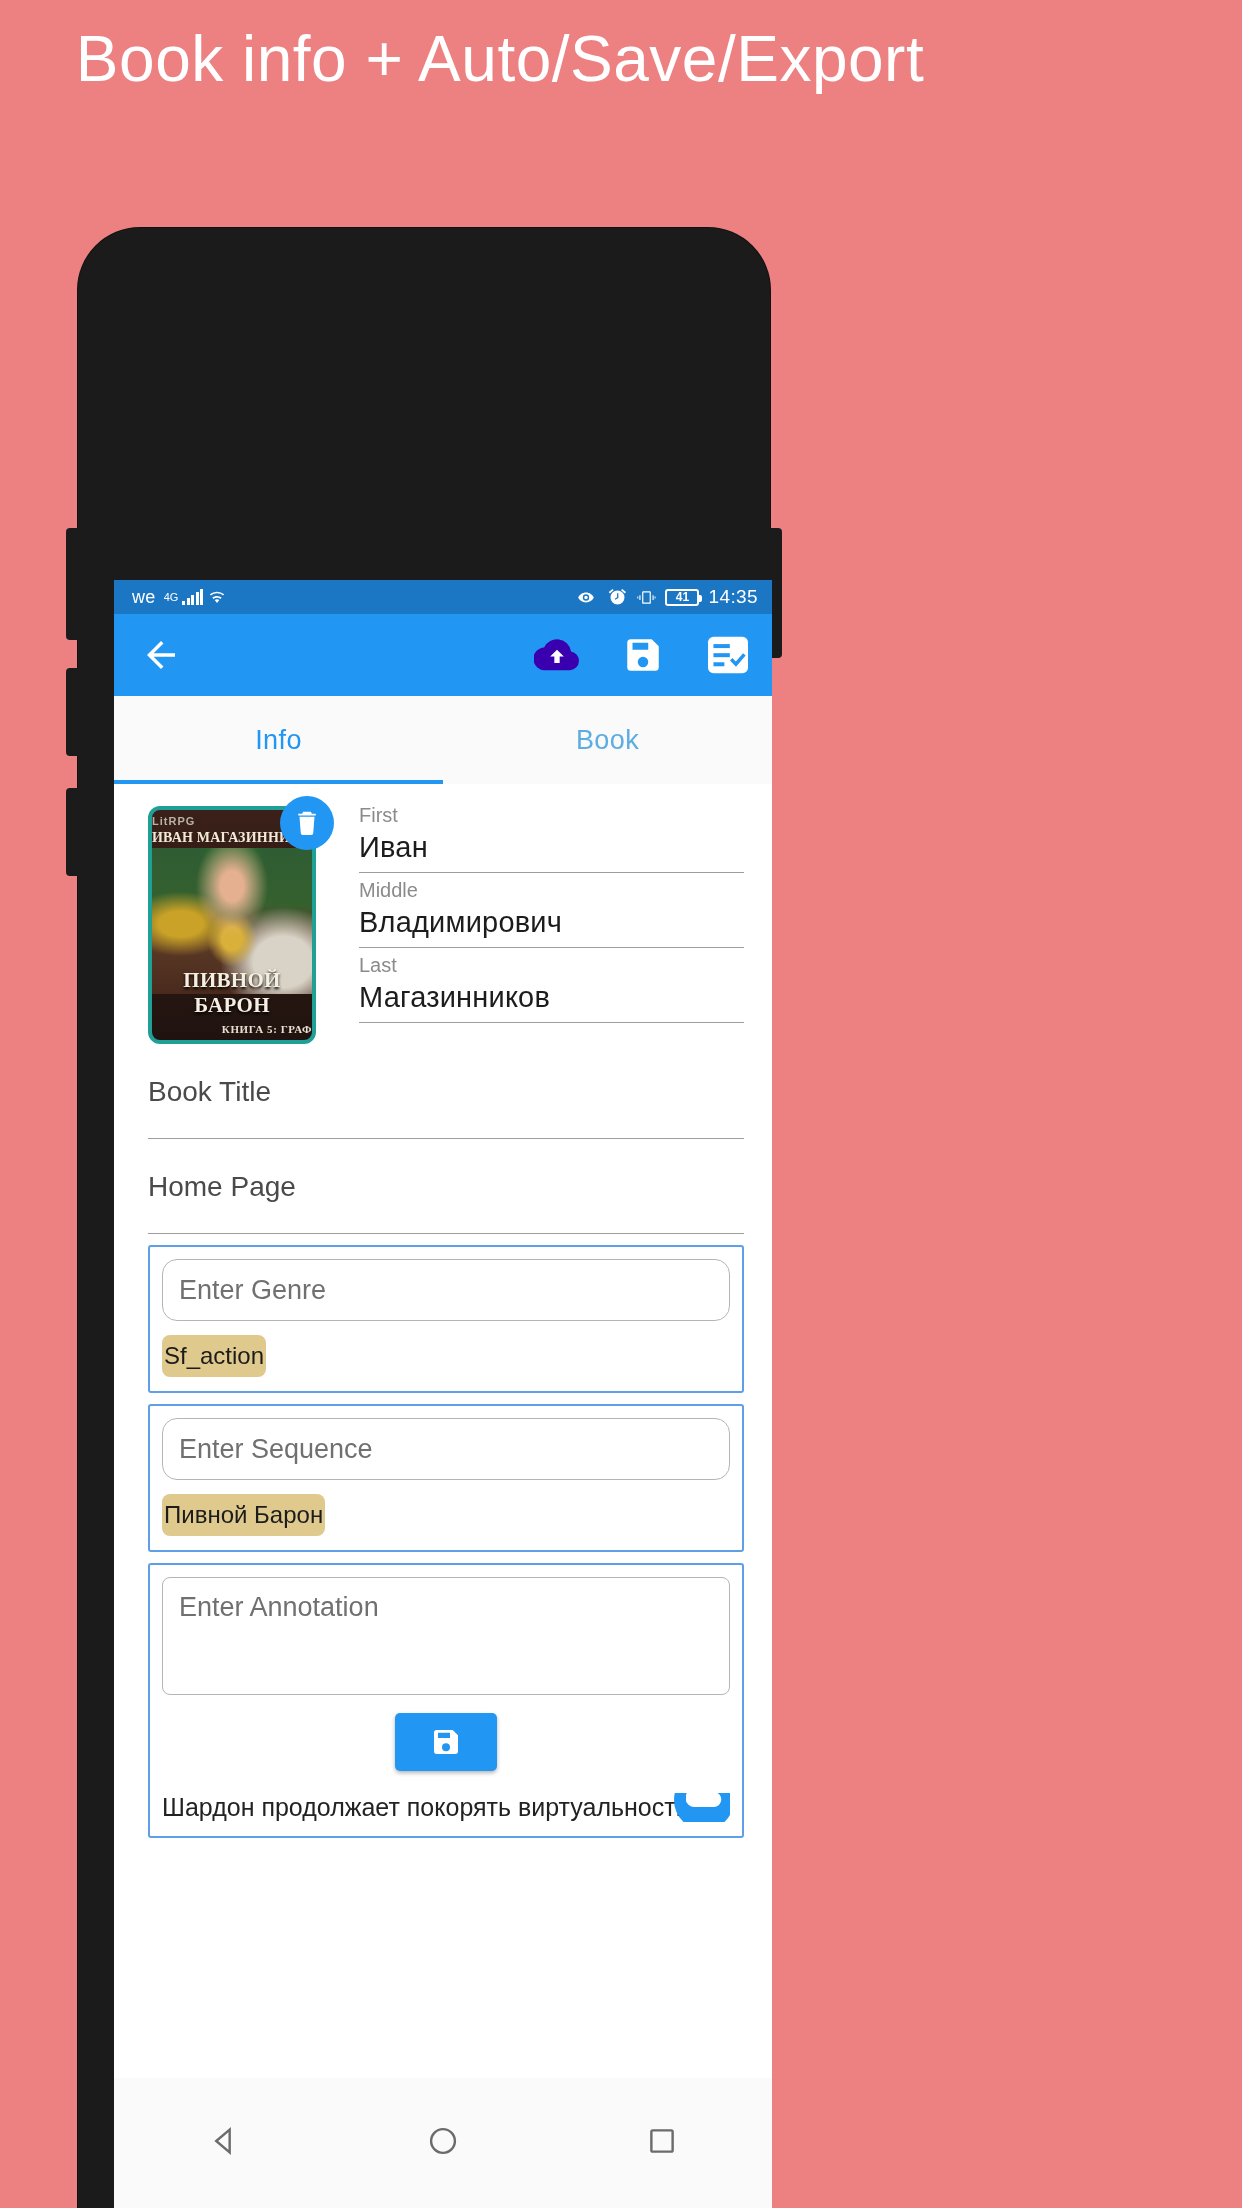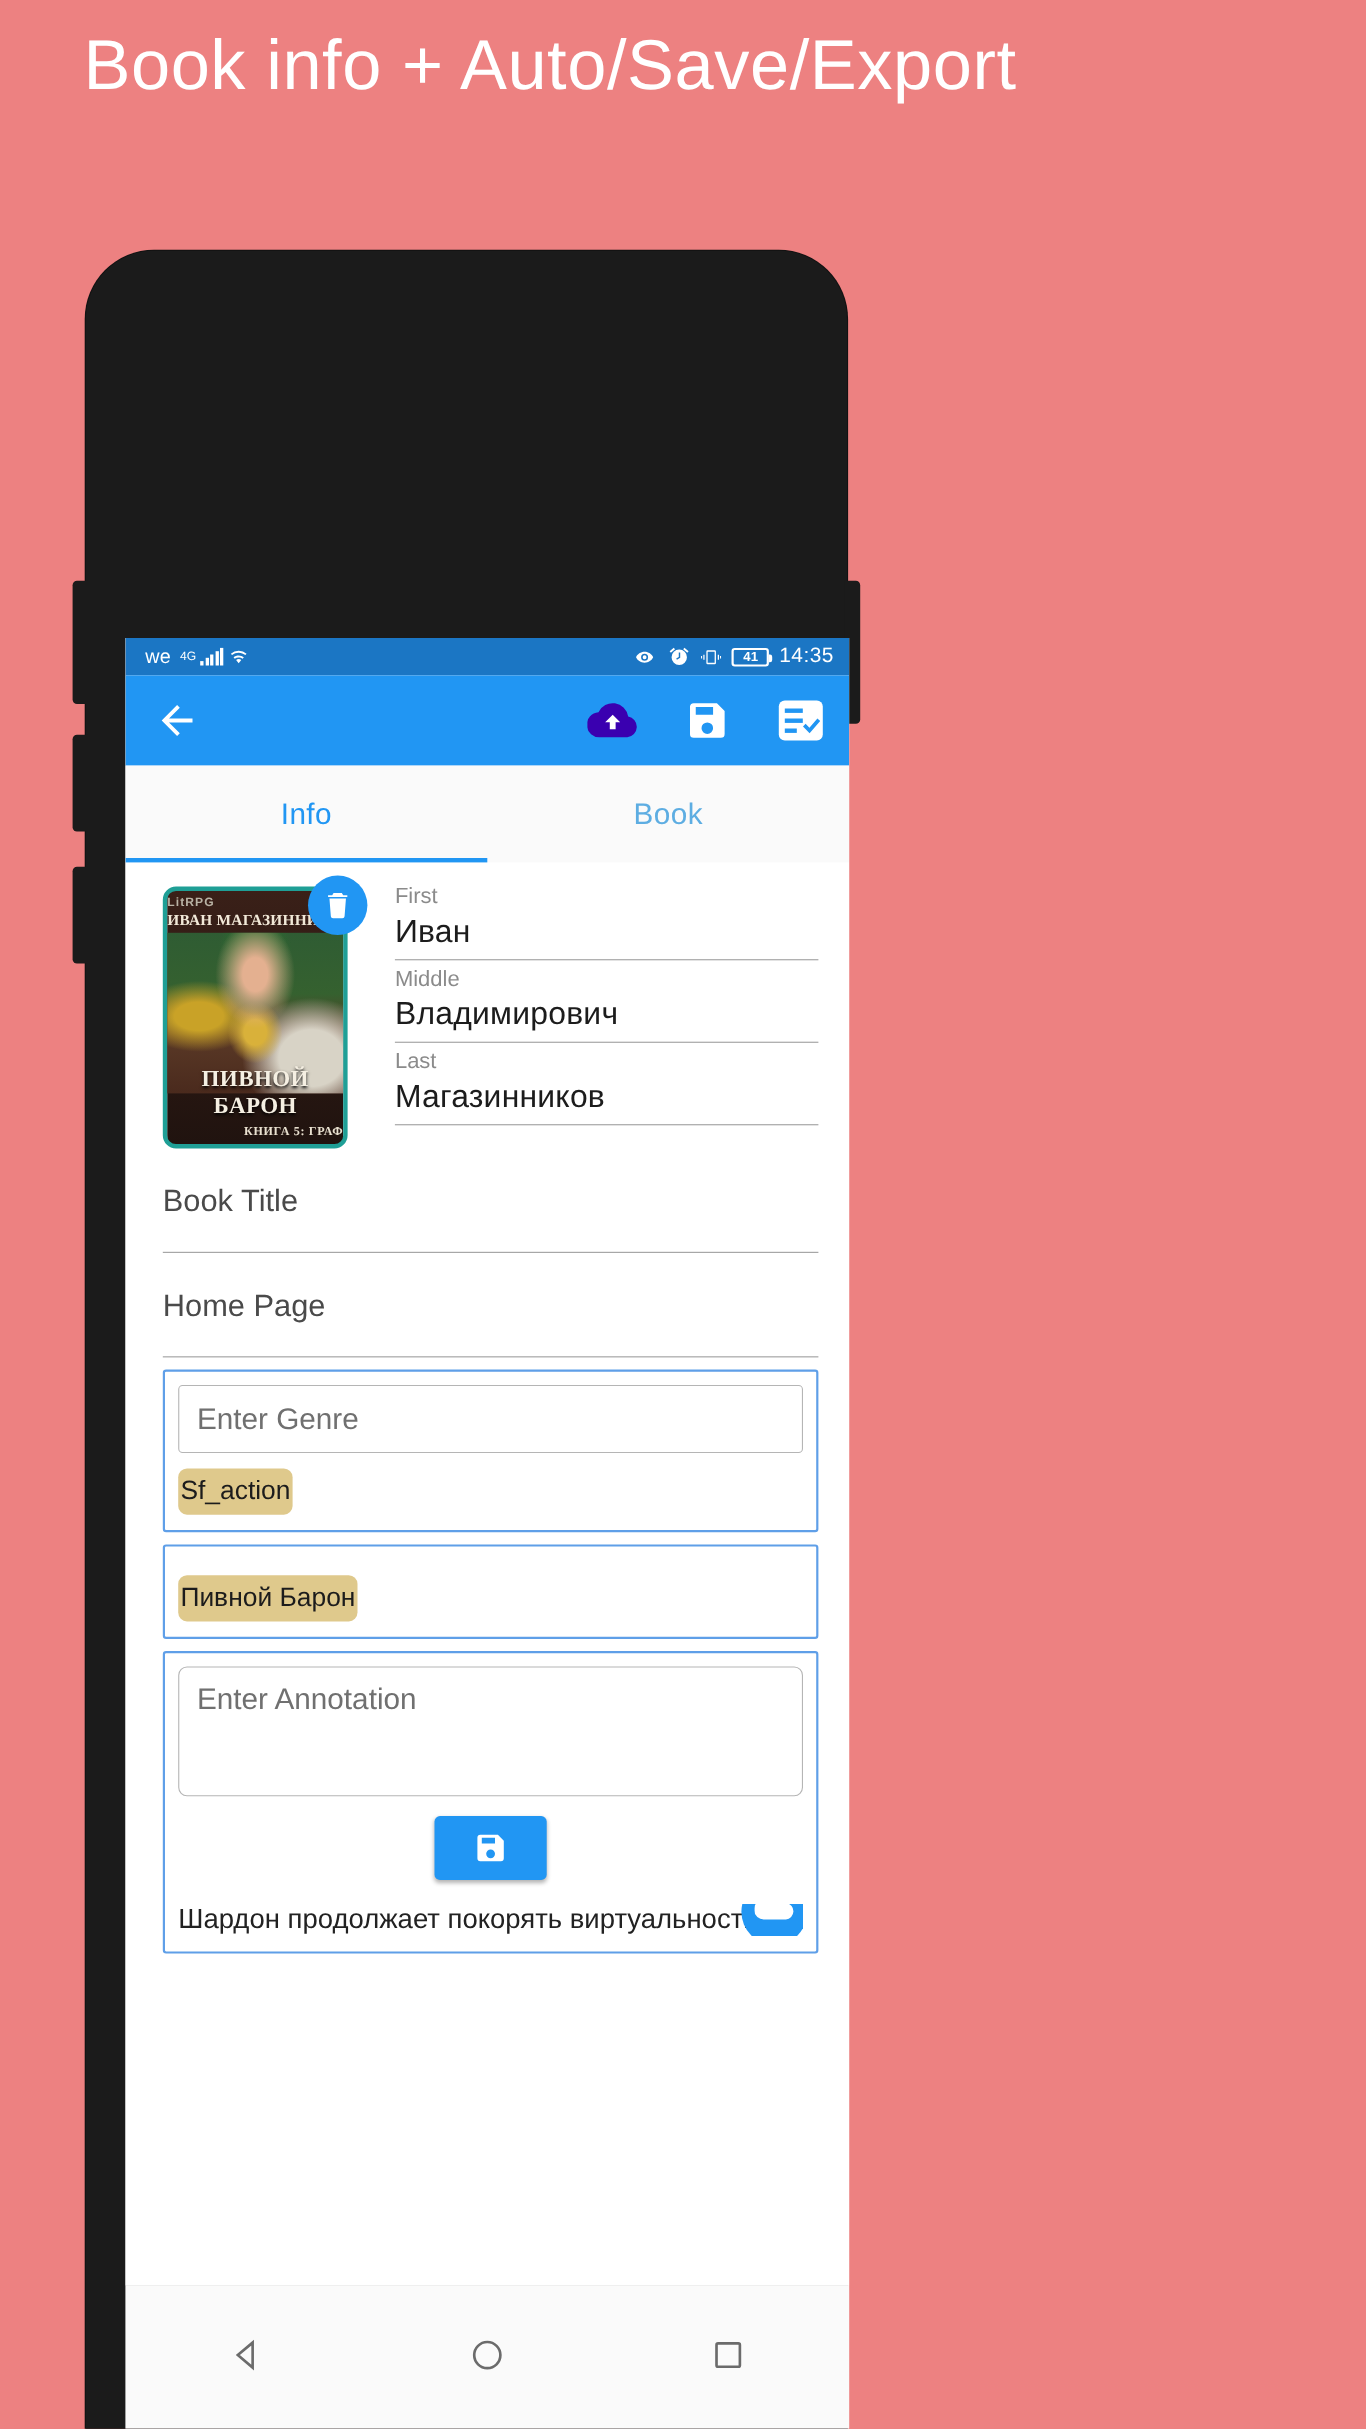--- a/index.html
+++ b/index.html
@@ -170,21 +170,21 @@
 
   
   .card {
     margin: 11px 28px 0 34px;
     border: 2px solid #5f9fe8;
     border-radius: 3px;
     background: #fff;
     padding: 12px 12px 14px 12px;
   }
   .card-input {
-    border: 1px solid #b5b5b5; border-radius: 4px;
+    border: 1px solid #b5b5b5; border-radius: 15px;
     height: 62px; display: flex; align-items: center;
     padding: 0 16px; font-size: 27px; color: #707070;
     background: #fff;
   }
   .chip-row { margin-top: 14px; display: flex; gap: 10px; }
   .chip {
     background: #dfc98c; border-radius: 8px;
     padding: 7px 2px; font-size: 24px; color: #1c1c1c;
     display: inline-block;
   }
@@ -339,20 +339,21 @@
         <div class="line-field">Home Page</div>
 
         <div class="card">
           <div class="card-input">Enter Genre</div>
           <div class="chip-row">
             <span class="chip">Sf_action</span>
           </div>
         </div>
 
         <div class="card">
+          <div class="card-input">Enter Sequence</div>
           <div class="chip-row">
             <span class="chip">Пивной Барон</span>
           </div>
         </div>
 
         <div class="card">
           <div class="ta">Enter Annotation</div>
           <div class="save-row">
             <div class="save-btn">
               <svg width="32" height="32" viewBox="0 0 24 24">

